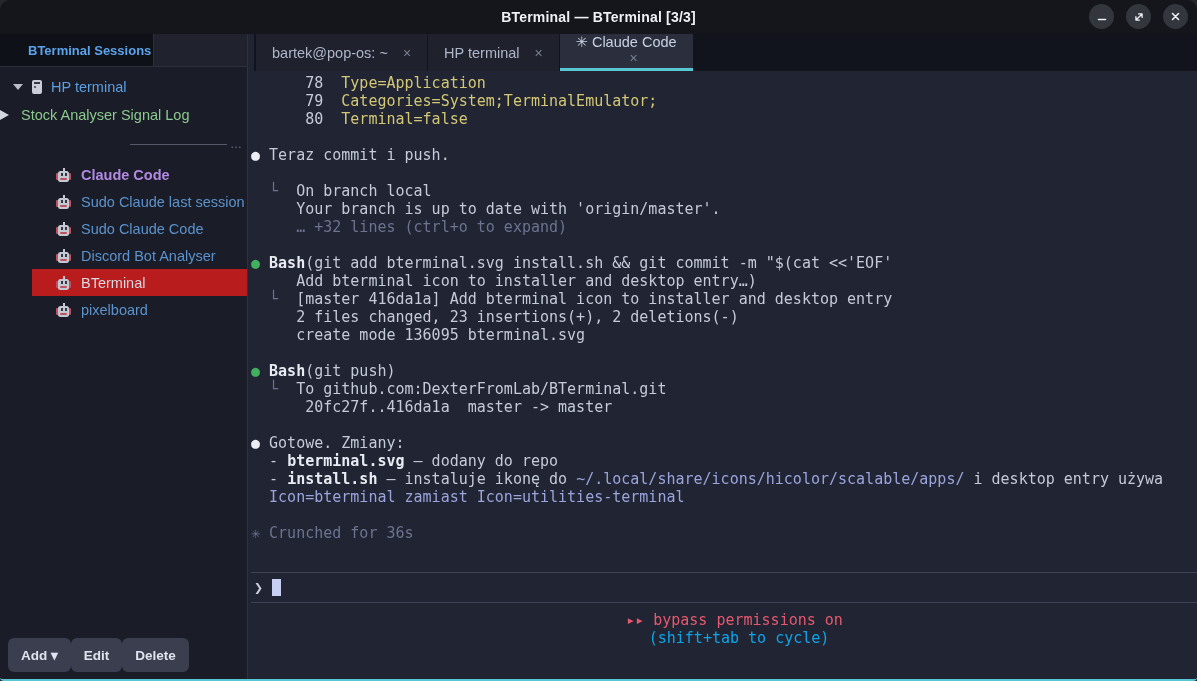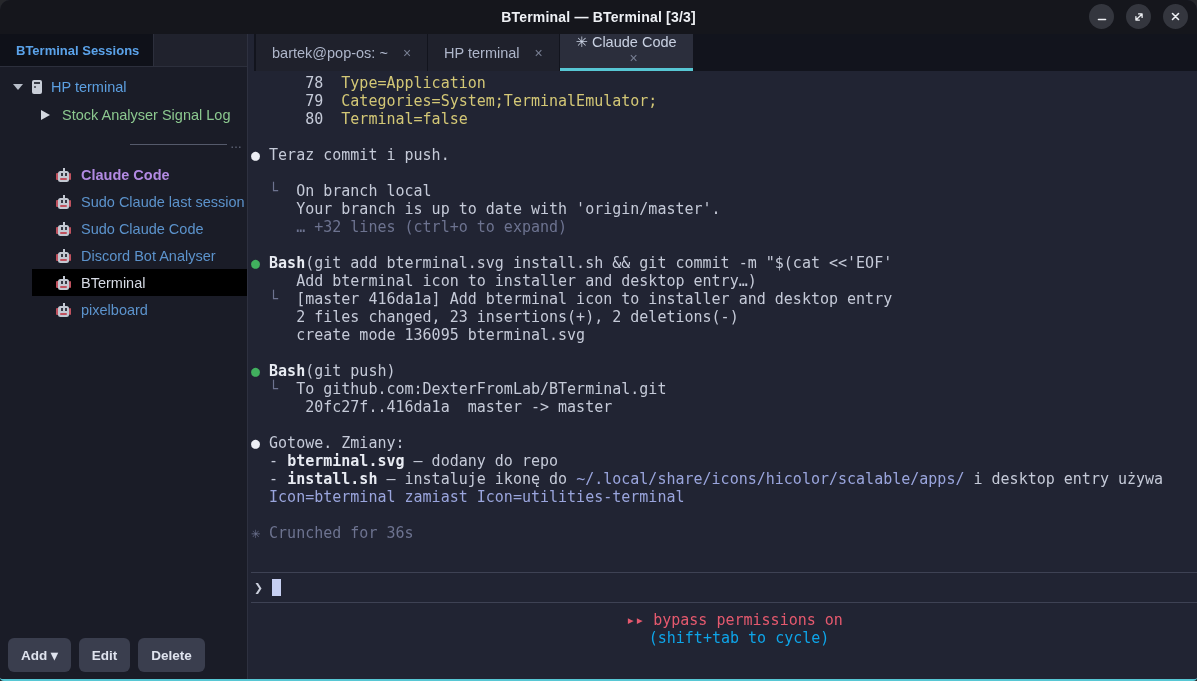--- a/index.html
+++ b/index.html
@@ -13,58 +13,58 @@
   .win-controls{position:absolute;right:9px;top:4px;display:flex;gap:12px;}
   .wbtn{width:25px;height:25px;border-radius:50%;background:#34363e;display:flex;align-items:center;justify-content:center;cursor:pointer;}
   .wbtn svg{display:block}
 
   
   .main{flex:1;display:flex;min-height:0;}
 
   
   .sidebar{width:248px;flex:none;background:#1a1c27;display:flex;flex-direction:column;border-right:1px solid #2e3140;box-sizing:border-box;}
   .sidebar-header{height:32px;flex:none;background:#20222d;border-bottom:1px solid #2c2f3c;display:flex;}
-  .sidebar-header-tab{width:154px;box-sizing:border-box;background:#0f1119;border-right:1px solid #2c2f3c;display:flex;align-items:center;padding-left:16px;}
+  .sidebar-header-tab{width:154px;box-sizing:border-box;background:#0f1119;border-right:1px solid #2c2f3c;display:flex;align-items:center;padding-left:28px;}
   .sidebar-header-tab span{color:#5ba3ea;font-weight:bold;font-size:13px;}
 
   .tree{padding-top:6px;}
   .tree-row{height:28px;display:flex;align-items:center;}
   .tree-root{padding-left:13px;gap:9px;cursor:pointer;}
   .caret-down{width:0;height:0;border-left:5px solid transparent;border-right:5px solid transparent;border-top:6px solid #b8bec9;}
   .pc-icon{width:10px;height:14px;background:#c9ced8;border-radius:2px;position:relative;}
   .pc-icon::before{content:"";position:absolute;left:2px;right:2px;top:2px;height:2px;background:#383b45;}
   .pc-icon::after{content:"";position:absolute;left:2px;top:6px;width:2px;height:2px;background:#383b45;border-radius:50%;}
   .tree-root-label{color:#5c9fe0;font-size:14.5px;}
-  .tree-child{padding-left:41px;gap:12px;cursor:pointer;}
+  .tree-child{gap:12px;cursor:pointer;}
   .play-tri{width:0;height:0;border-top:5.5px solid transparent;border-bottom:5.5px solid transparent;border-left:9px solid #d3d7df;}
   .tree-child-label{color:#8cc88f;font-size:14.5px;}
 
   .divider-row{margin:12px 4px 0 130px;display:flex;align-items:center;gap:3px;}
   .divider-line{flex:1;height:1px;background:#555a6b;}
   .divider-dots{color:#6a7082;font-size:12px;line-height:6px;letter-spacing:1px;}
 
   .session-list{margin-top:14px;margin-left:32px;}
   .session-row{height:27px;display:flex;align-items:center;padding-left:24px;gap:10px;cursor:pointer;}
-  .session-row.selected{background:#000000;}
+  .session-row.selected{background:#b91c1c;}
   .session-label{font-size:14.5px;}
   .v-blue .session-label{color:#5c93cc;}
   .v-purple-bold .session-label{color:#b28ae2;font-weight:bold;}
   .session-row.selected .session-label{color:#d6dae4;font-weight:normal;}
 
   .robot-icon{position:relative;width:15px;height:14px;flex:none;}
   .r-ear{position:absolute;width:2.5px;height:7px;background:#c0515e;top:5px;border-radius:1px;}
   .r-ear.l{left:0}.r-ear.r{right:0}
   .r-head{position:absolute;left:2px;top:3px;width:11px;height:11px;background:#c3c8d2;border-radius:2.5px;}
   .r-head::before{content:"";position:absolute;top:-3px;left:4.5px;width:2px;height:3px;background:#c3c8d2;}
   .r-eye{position:absolute;top:2.5px;width:2px;height:3px;background:#343741;}
   .r-eye.le{left:2.5px}.r-eye.re{right:2.5px}
   .r-mouth{position:absolute;bottom:1.5px;left:2px;right:2px;height:2px;background:#c0515e;border-radius:1px;}
 
   .sidebar-spacer{flex:1;}
-  .sidebar-buttons{flex:none;display:flex;gap:8px;padding:0 8px 7px 8px;}
+  .sidebar-buttons{flex:none;display:flex;padding:0 8px 7px 8px;}
   .sbtn{height:34px;background:#3a3e4e;border:none;border-radius:6px;color:#dfe3ee;font-weight:bold;
     font-size:13.5px;padding:0 13px;font-family:"Liberation Sans",sans-serif;cursor:pointer;}
 
   
   .content{flex:1;display:flex;flex-direction:column;min-width:0;background:#212433;}
   .tab-bar{height:37px;flex:none;background:#12141d;display:flex;padding-left:2px;margin-left:6px;}
   .tab{display:flex;align-items:center;padding:0 16px;background:#1f212c;margin-right:1px;cursor:pointer;box-sizing:border-box;height:37px;}
   .tab-label{color:#aeb6ca;font-size:14.5px;white-space:pre;}
   .tab-close{color:#787f93;font-size:14px;margin-left:15px;cursor:pointer;}
   .tab.active{background:#2b2e3c;box-shadow:inset 0 -3px 0 #57c7d4;flex-direction:column;}

